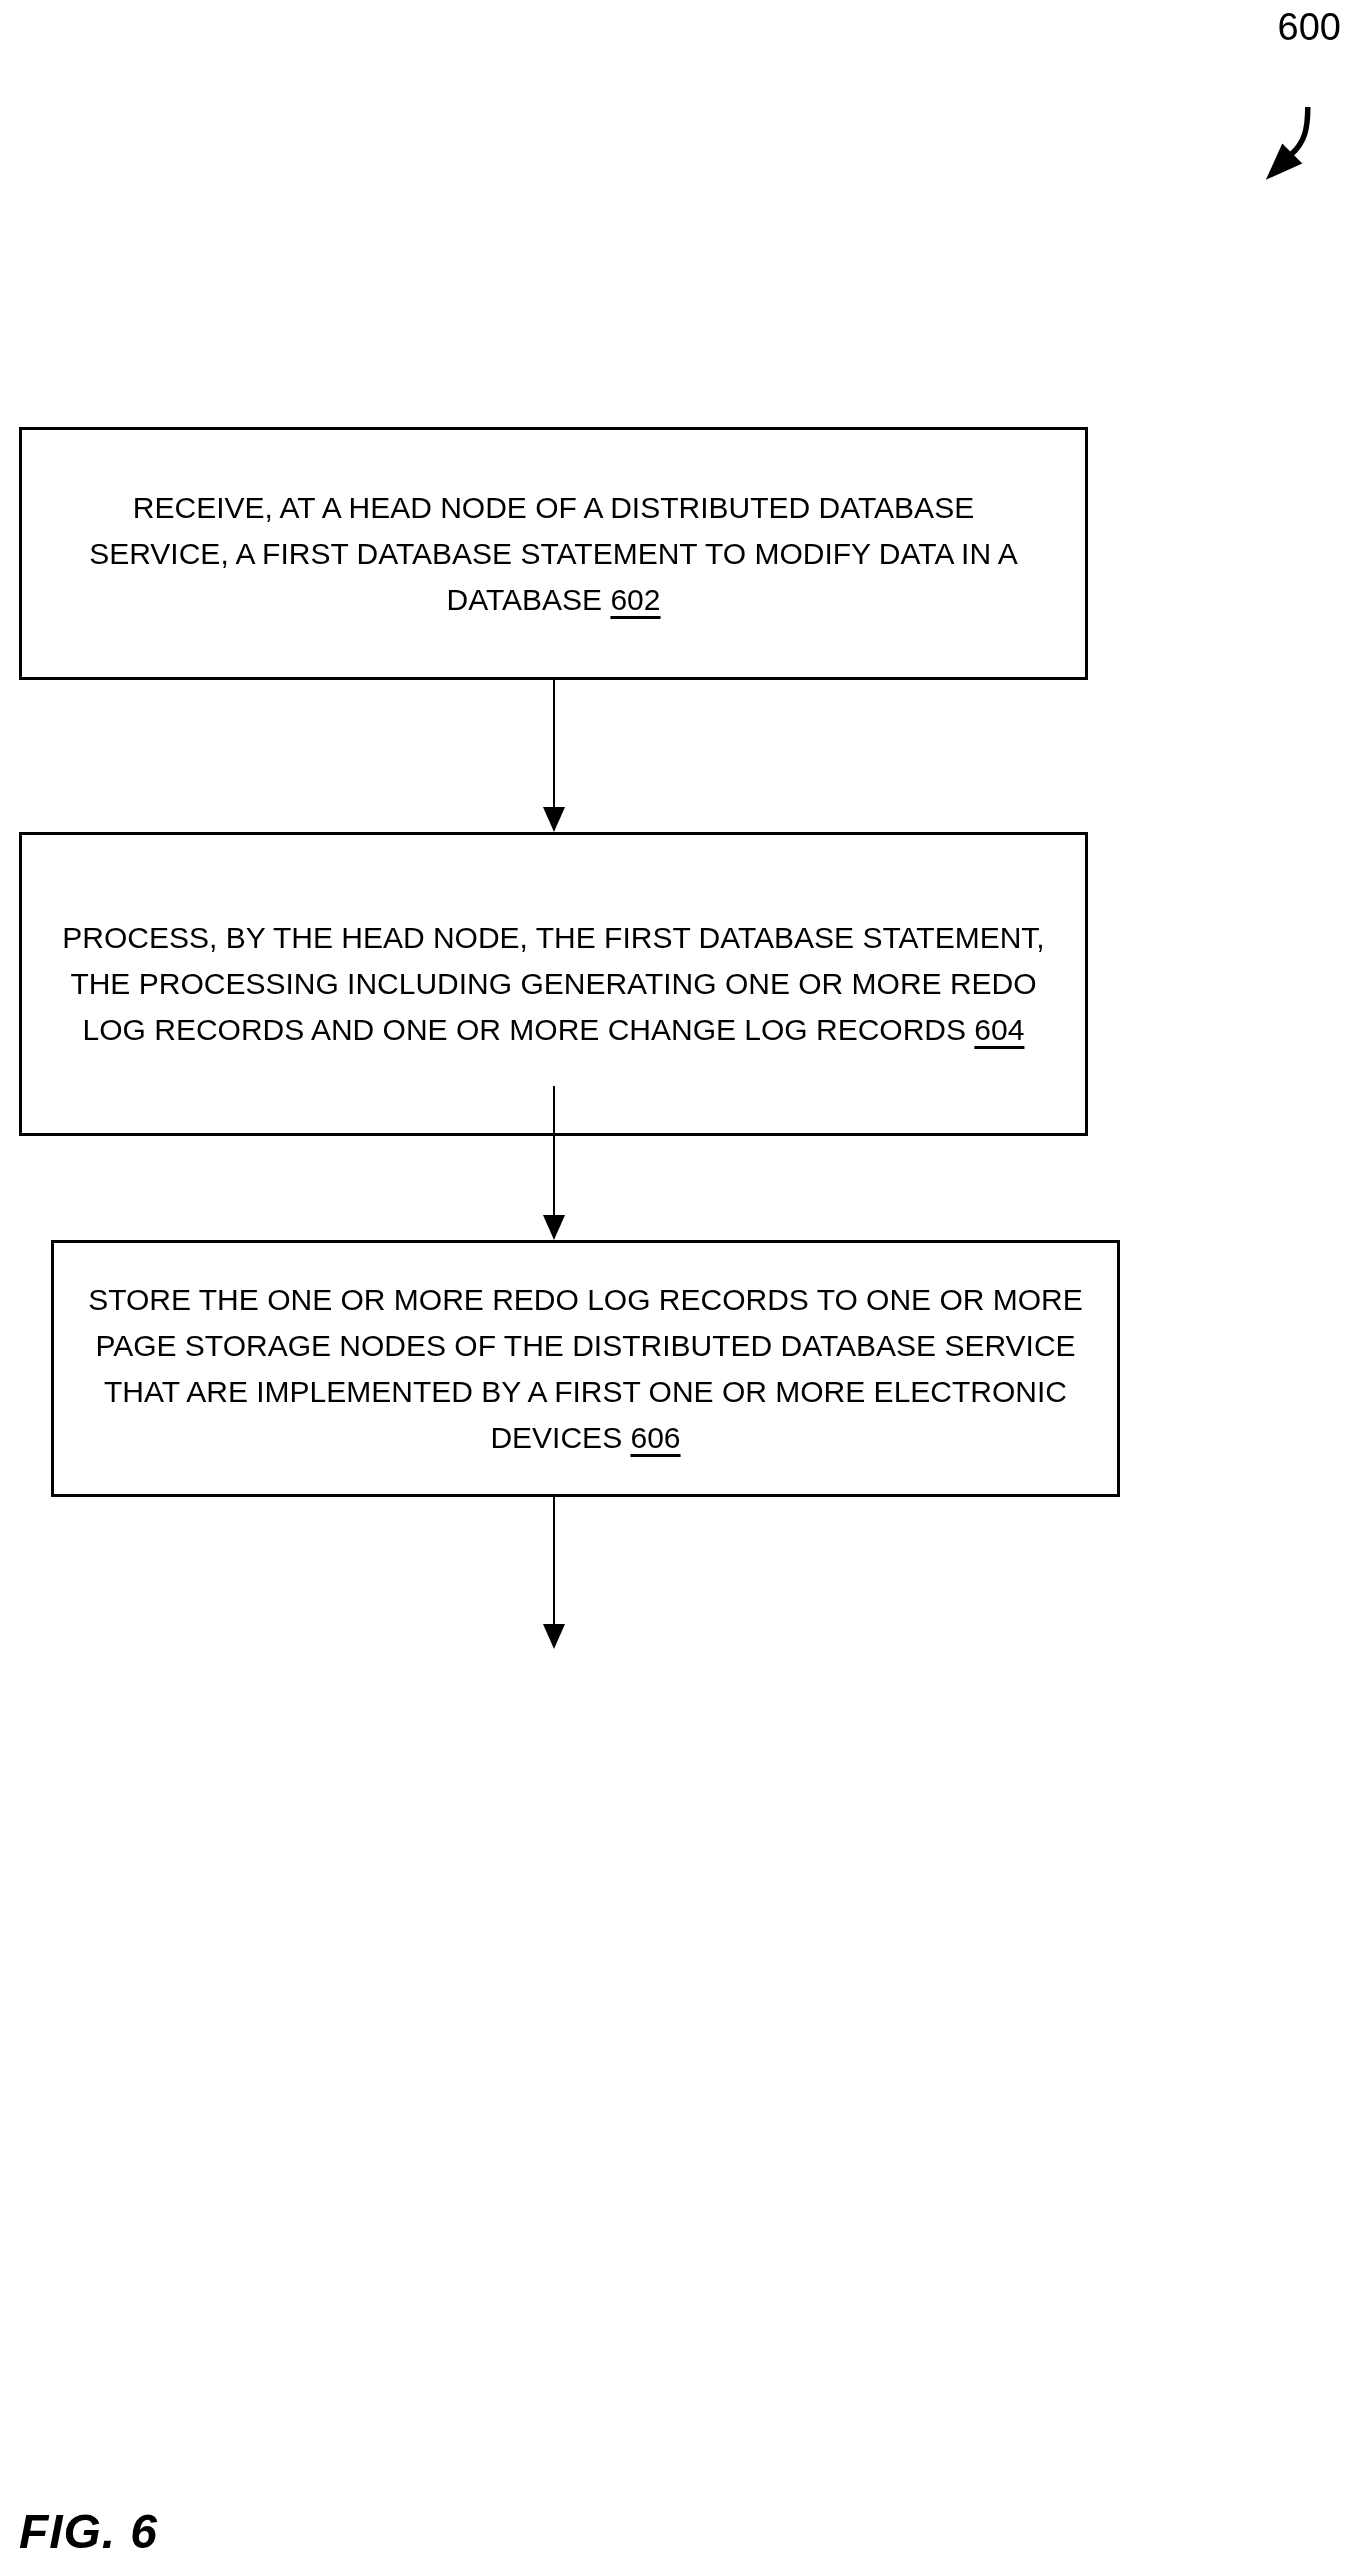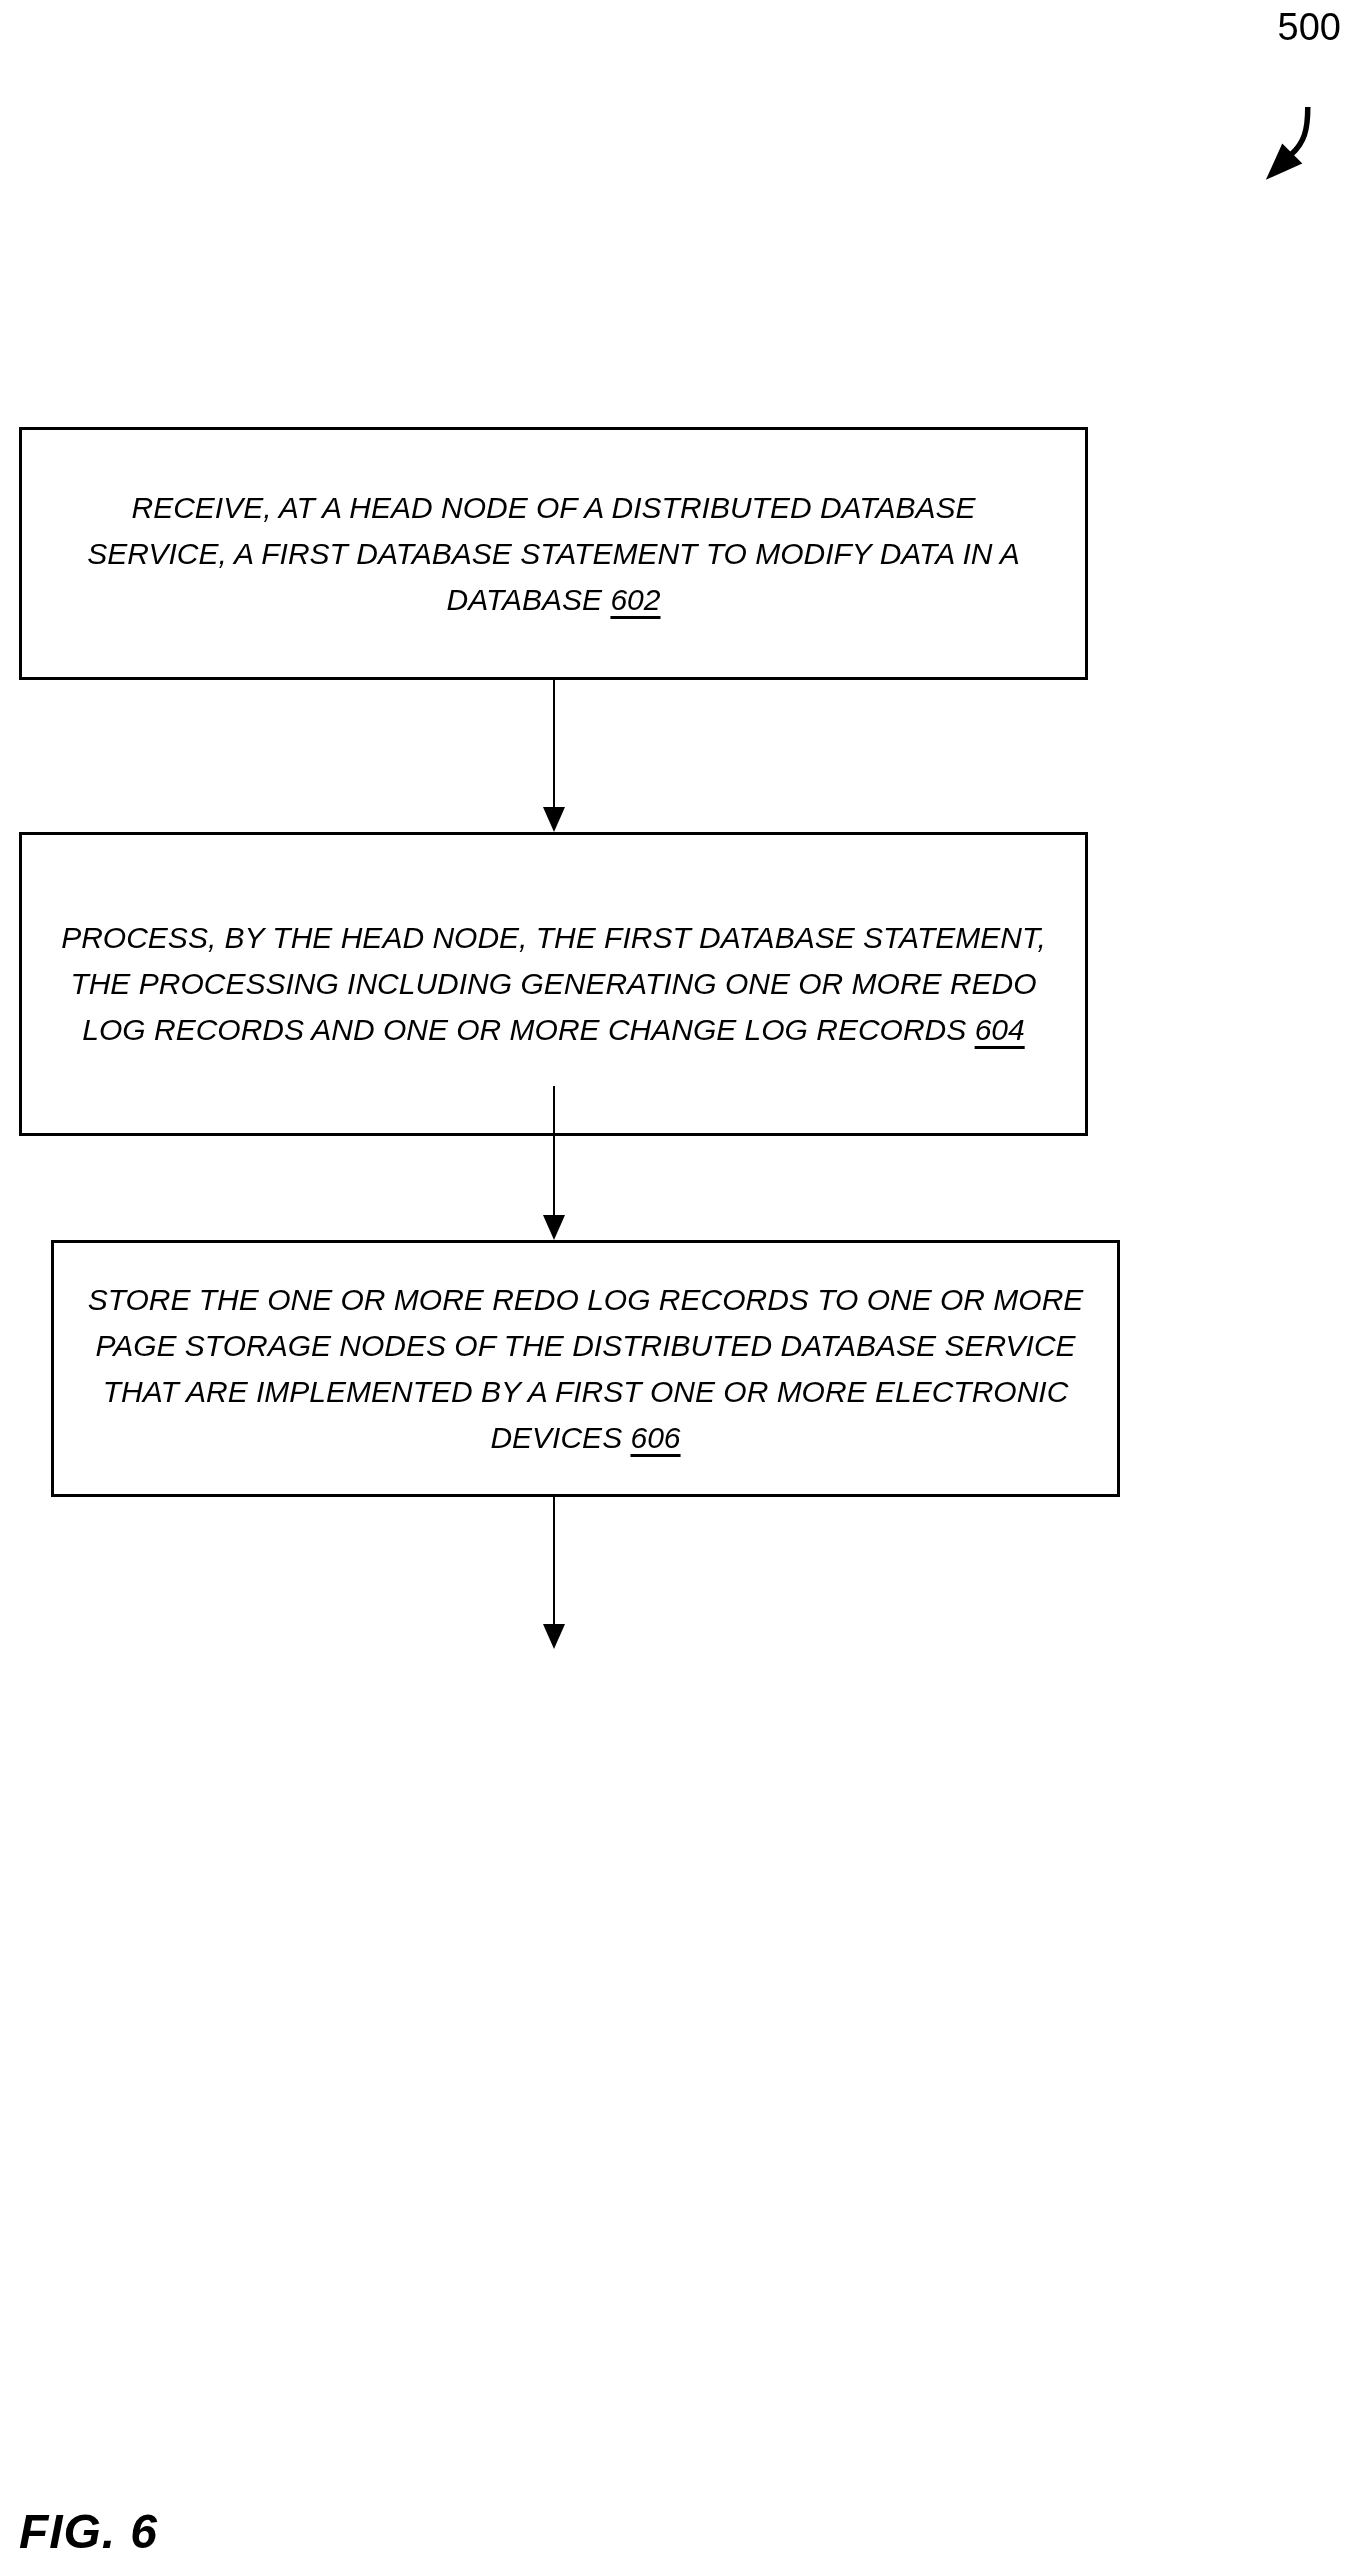--- a/index.html
+++ b/index.html
@@ -45,21 +45,20 @@
   .box-1 { top: 427px;  height: 253px; }
   .box-2 { top: 832px;  height: 304px; }
   .box-3 { top: 1240px; height: 257px; margin-left: 32px; }
   .box-4 { top: 1650px; height: 255px; }
   .box-text {
     text-align: center;
     font-size: 30px;
     line-height: 46px;
     letter-spacing: 0px;
     padding: 0 5.5px;
-    font-style: italic;
   }
   .ref-num {
     text-decoration: underline;
     text-decoration-thickness: 2.7px;
     text-underline-offset: 6.4px;
   }
   .flow-arrow {
     position: absolute;
     left: 543px;
     width: 22px;
@@ -91,21 +90,21 @@
     font-weight: bold;
     font-style: italic;
     letter-spacing: 0.9px;
   }
 </style>
 </head>
 <body>
 
 <div class="page">
 
-  <div class="fig-ref-label">500</div>
+  <div class="fig-ref-label">600</div>
 
   <svg class="fig-ref-arrow" viewBox="0 0 90 110" aria-hidden="true">
     <path d="M 70 16 C 70 42 66 55 52 68" stroke="#000000" stroke-width="6" fill="none"></path>
     <polygon points="24,96 64,78 42,56" fill="#000000"></polygon>
   </svg>
 
   <div class="flow-box box-1">
     <div class="box-text">RECEIVE, AT A HEAD NODE OF A DISTRIBUTED DATABASE<br>SERVICE, A FIRST DATABASE STATEMENT TO MODIFY DATA IN A<br>DATABASE <span class="ref-num">602</span></div>
   </div>
 

